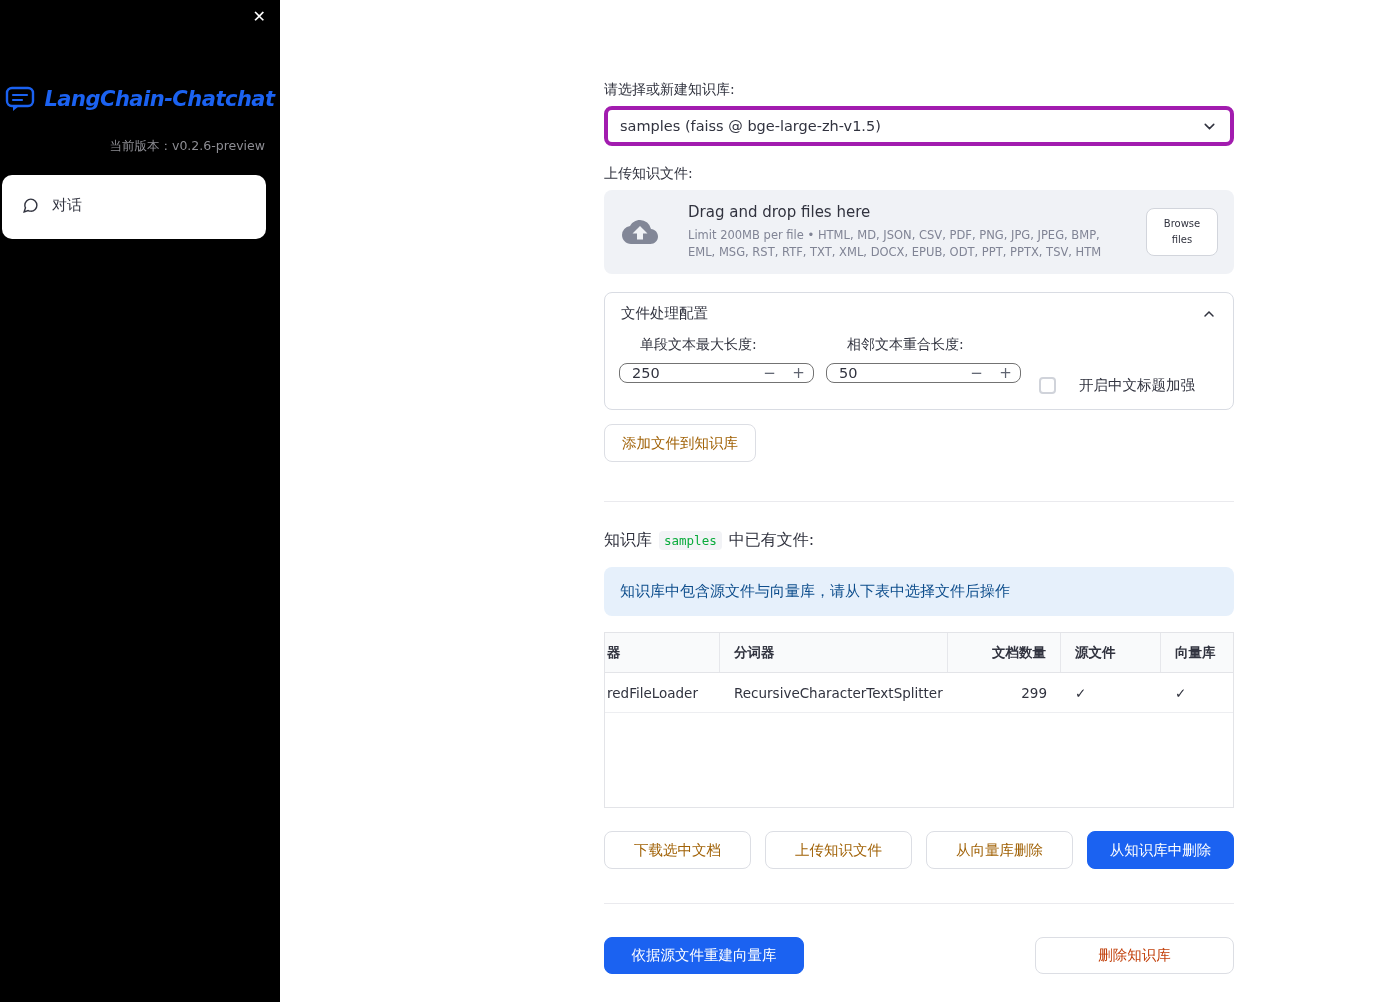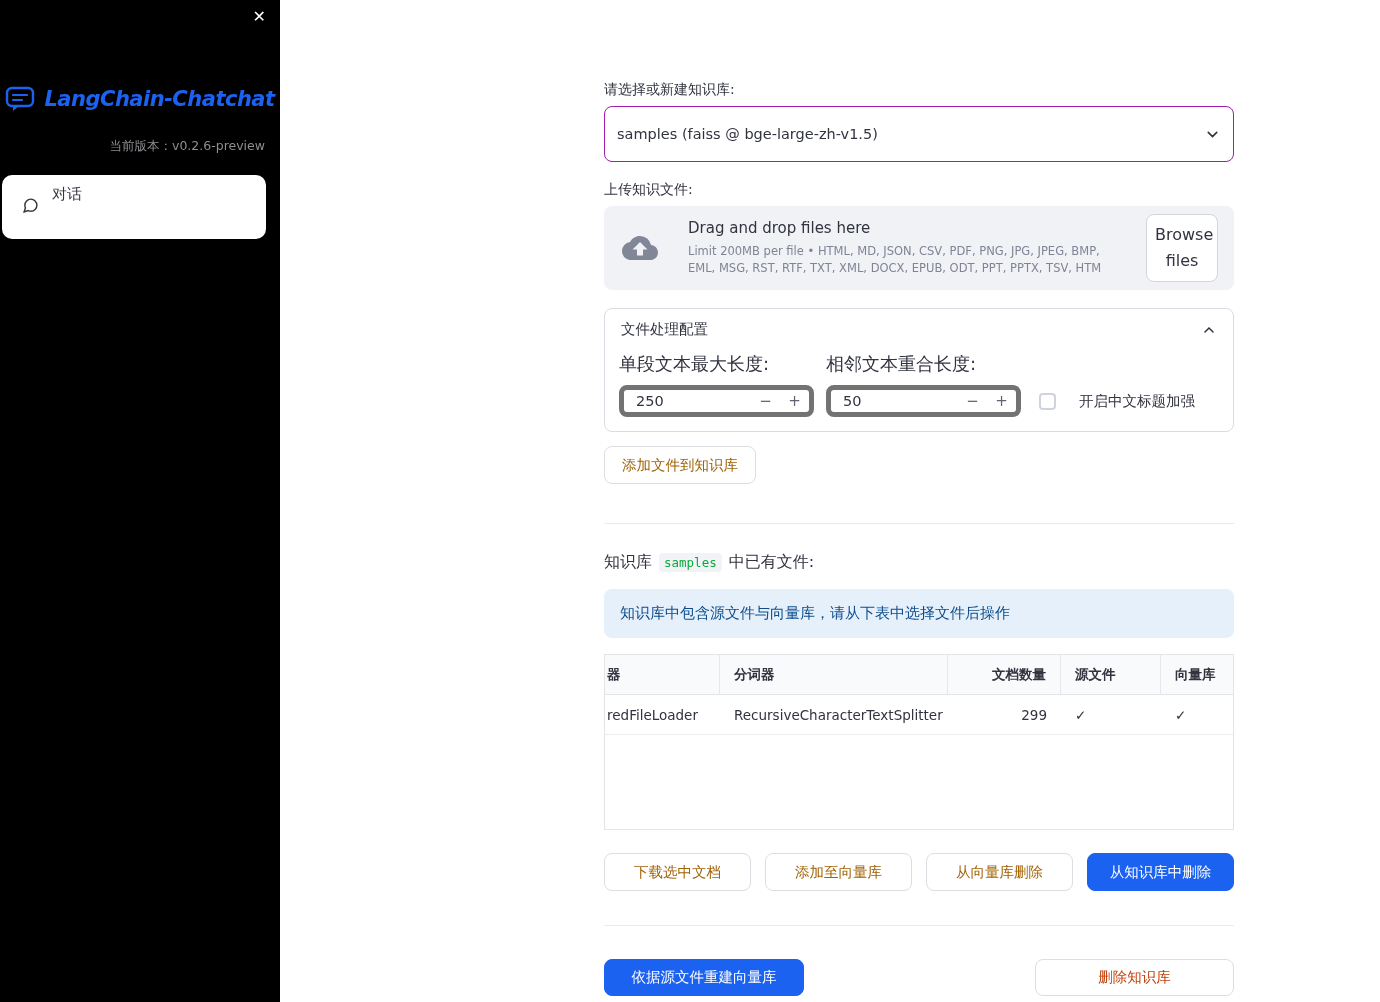--- a/index.html
+++ b/index.html
@@ -26,64 +26,64 @@
   }
   .version {
     margin-top: 26px; text-align: right; padding-right: 15px;
     color: #8d8d93; font-size: 12.5px;
   }
   .menu-card {
     background: #fff; margin: 20px 14px 0 2px; border-radius: 10px;
     padding: 10px 0 14px 0;
   }
   .menu-item {
-    display: flex; gap: 13px; height: 40px;
+    display: flex; align-items: center; gap: 13px; height: 40px;
     padding: 0 20px; font-size: 15px; color: #31333f; cursor: pointer;
   }
   .menu-item.selected {
     background: var(--accent, #1b62f1); color: #fff; font-weight: bold;
     border-radius: 8px; margin: 4px 15px 0 15px; padding: 0 17px; height: 37px;
   }
   .mi-icon { display: inline-flex; align-items: center; }
   
   main { flex: 1; background: #fff; }
   .content { width: 630px; margin-left: 324px; padding-top: 81px; }
   .field-label { font-size: 14px; margin-bottom: 7px; }
   .select-box {
-    height: 56px; border: 1px solid #a21caf; border-radius: 8px;
+    height: 40px; border: 4px solid #a21caf; border-radius: 8px;
     display: flex; align-items: center; justify-content: space-between;
     padding: 0 12px; font-size: 14.5px; background: #fff; cursor: pointer;
   }
   .upload-label { margin-top: 19px; }
   .dropzone {
     background: #f0f2f6; border-radius: 8px; height: 84px;
     display: flex; align-items: center; gap: 28px; padding: 0 16px; cursor: pointer;
   }
   .drop-text { flex: 1; min-width: 0; }
   .drop-title { font-size: 15px; margin-bottom: 6px; color: #31333f; }
   .drop-sub { font-size: 11.5px; color: #808495; line-height: 1.45; }
   .browse-btn {
     background: #fff; border: 1px solid #d2d5dc; border-radius: 8px;
-    width: 72px; padding: 7px 8px; font-size: 16px; color: #31333f;
+    width: 72px; padding: 7px 8px; font-size: 10px; color: #31333f;
     font-family: inherit; line-height: 1.6; cursor: pointer;
   }
   .expander {
     border: 1px solid #d9dce3; border-radius: 8px; margin-top: 18px;
     padding-bottom: 14px;
   }
   .expander-header {
     display: flex; align-items: center; justify-content: space-between;
     padding: 11px 16px; font-size: 14.5px; cursor: pointer;
   }
   .expander-body { display: flex; align-items: flex-start; padding: 2px 14px 0 14px; }
   .num-group { width: 195px; }
   .num-group + .num-group { margin-left: 12px; }
-  .num-label { font-size: 18px; margin-bottom: 9px; }
+  .num-label { font-size: 14px; margin-bottom: 9px; margin-left: 21px; }
   .num-input {
-    border: 5px solid #737373; border-radius: 8px; height: 32px;
+    border: 1px solid #737373; border-radius: 8px; height: 20px;
     display: flex; align-items: center; background: #fff;
   }
   .num-value { flex: 1; padding-left: 12px; font-size: 14.5px; }
   .step-btn {
     width: 29px; text-align: center; color: #5f6470; font-size: 15px;
     cursor: pointer; user-select: none;
   }
   .checkbox-row { display: flex; align-items: center; gap: 23px; margin: 40px 0 0 18px; cursor: pointer; }
   .checkbox {
     width: 17px; height: 17px; border: 2px solid #d0d3da; border-radius: 4px;
@@ -250,21 +250,21 @@
         <div class="td cell-first">redFileLoader</div>
         <div class="td">RecursiveCharacterTextSplitter</div>
         <div class="td cell-num">299</div>
         <div class="td">✓</div>
         <div class="td">✓</div>
       </div>
     </div>
 
     <div class="actions">
       <button class="btn btn-disabled act">下载选中文档</button>
-      <button class="btn btn-disabled act">添加至向量库</button>
+      <button class="btn btn-disabled act">上传知识文件</button>
       <button class="btn btn-disabled act">从向量库删除</button>
       <button class="btn btn-primary act">从知识库中删除</button>
     </div>
 
     <hr class="divider div2">
 
     <div class="bottom-row">
       <button class="btn btn-primary rebuild">依据源文件重建向量库</button>
       <button class="btn btn-secondary delete-kb">删除知识库</button>
     </div>

